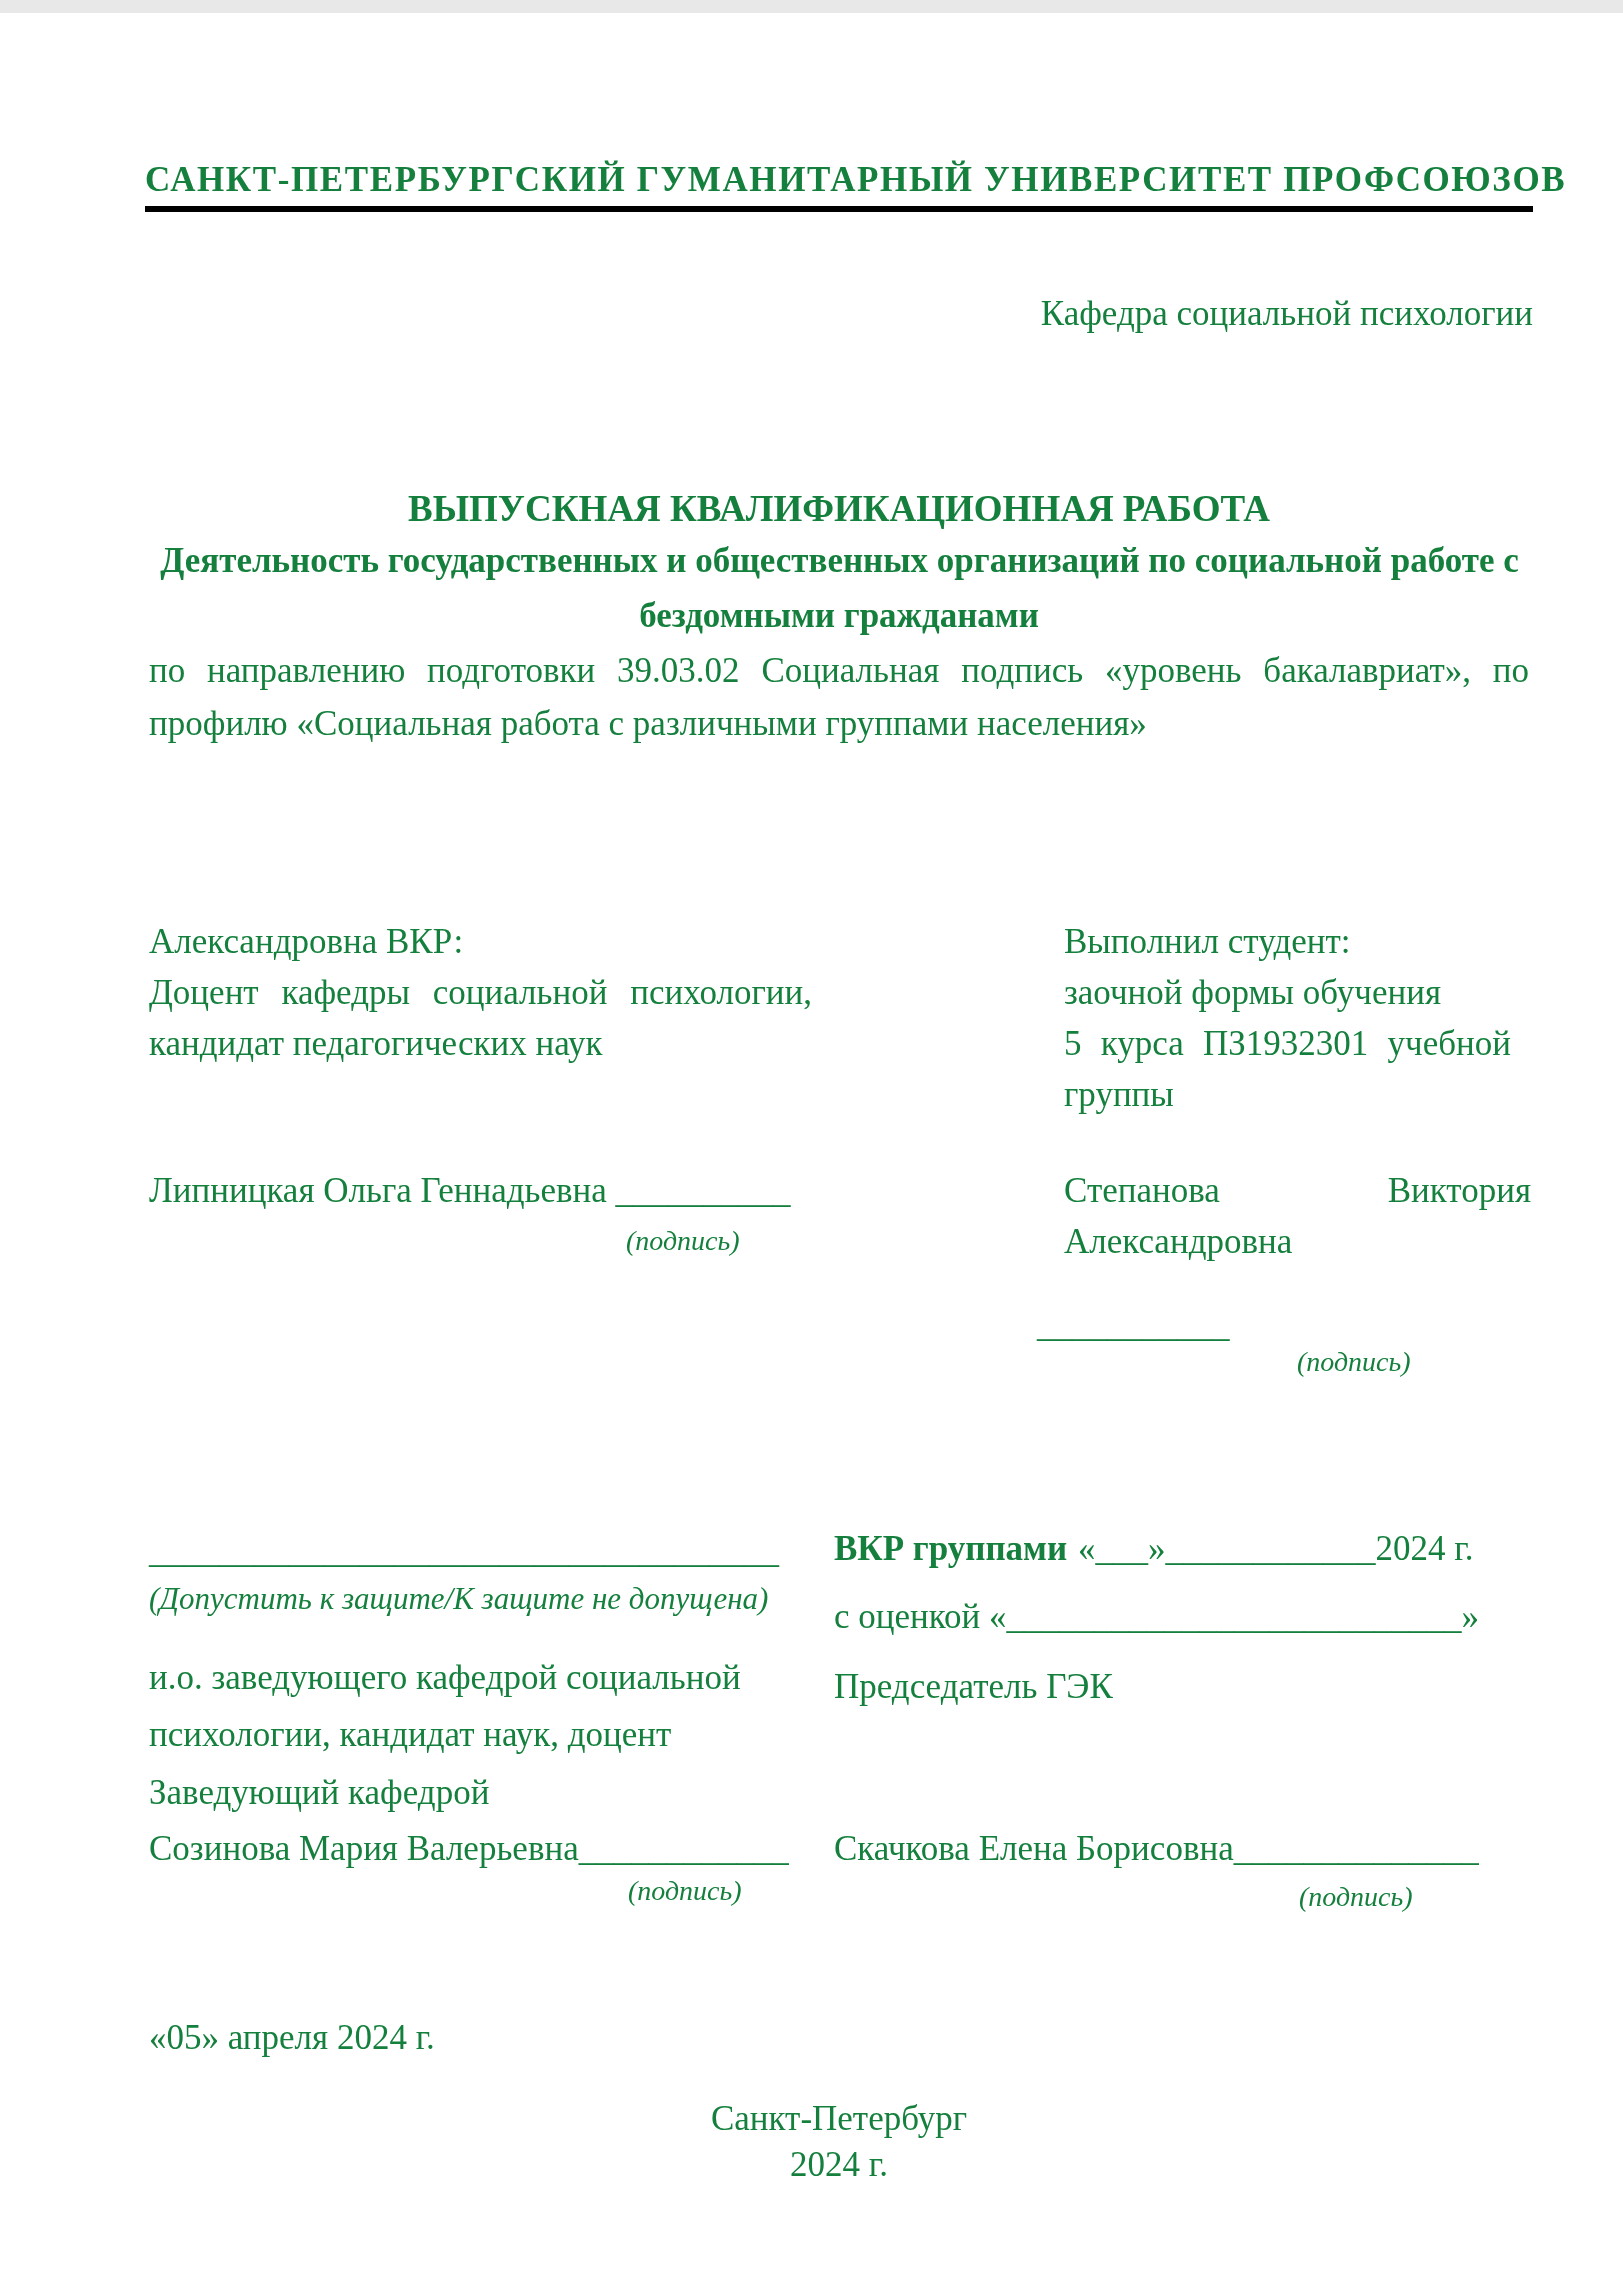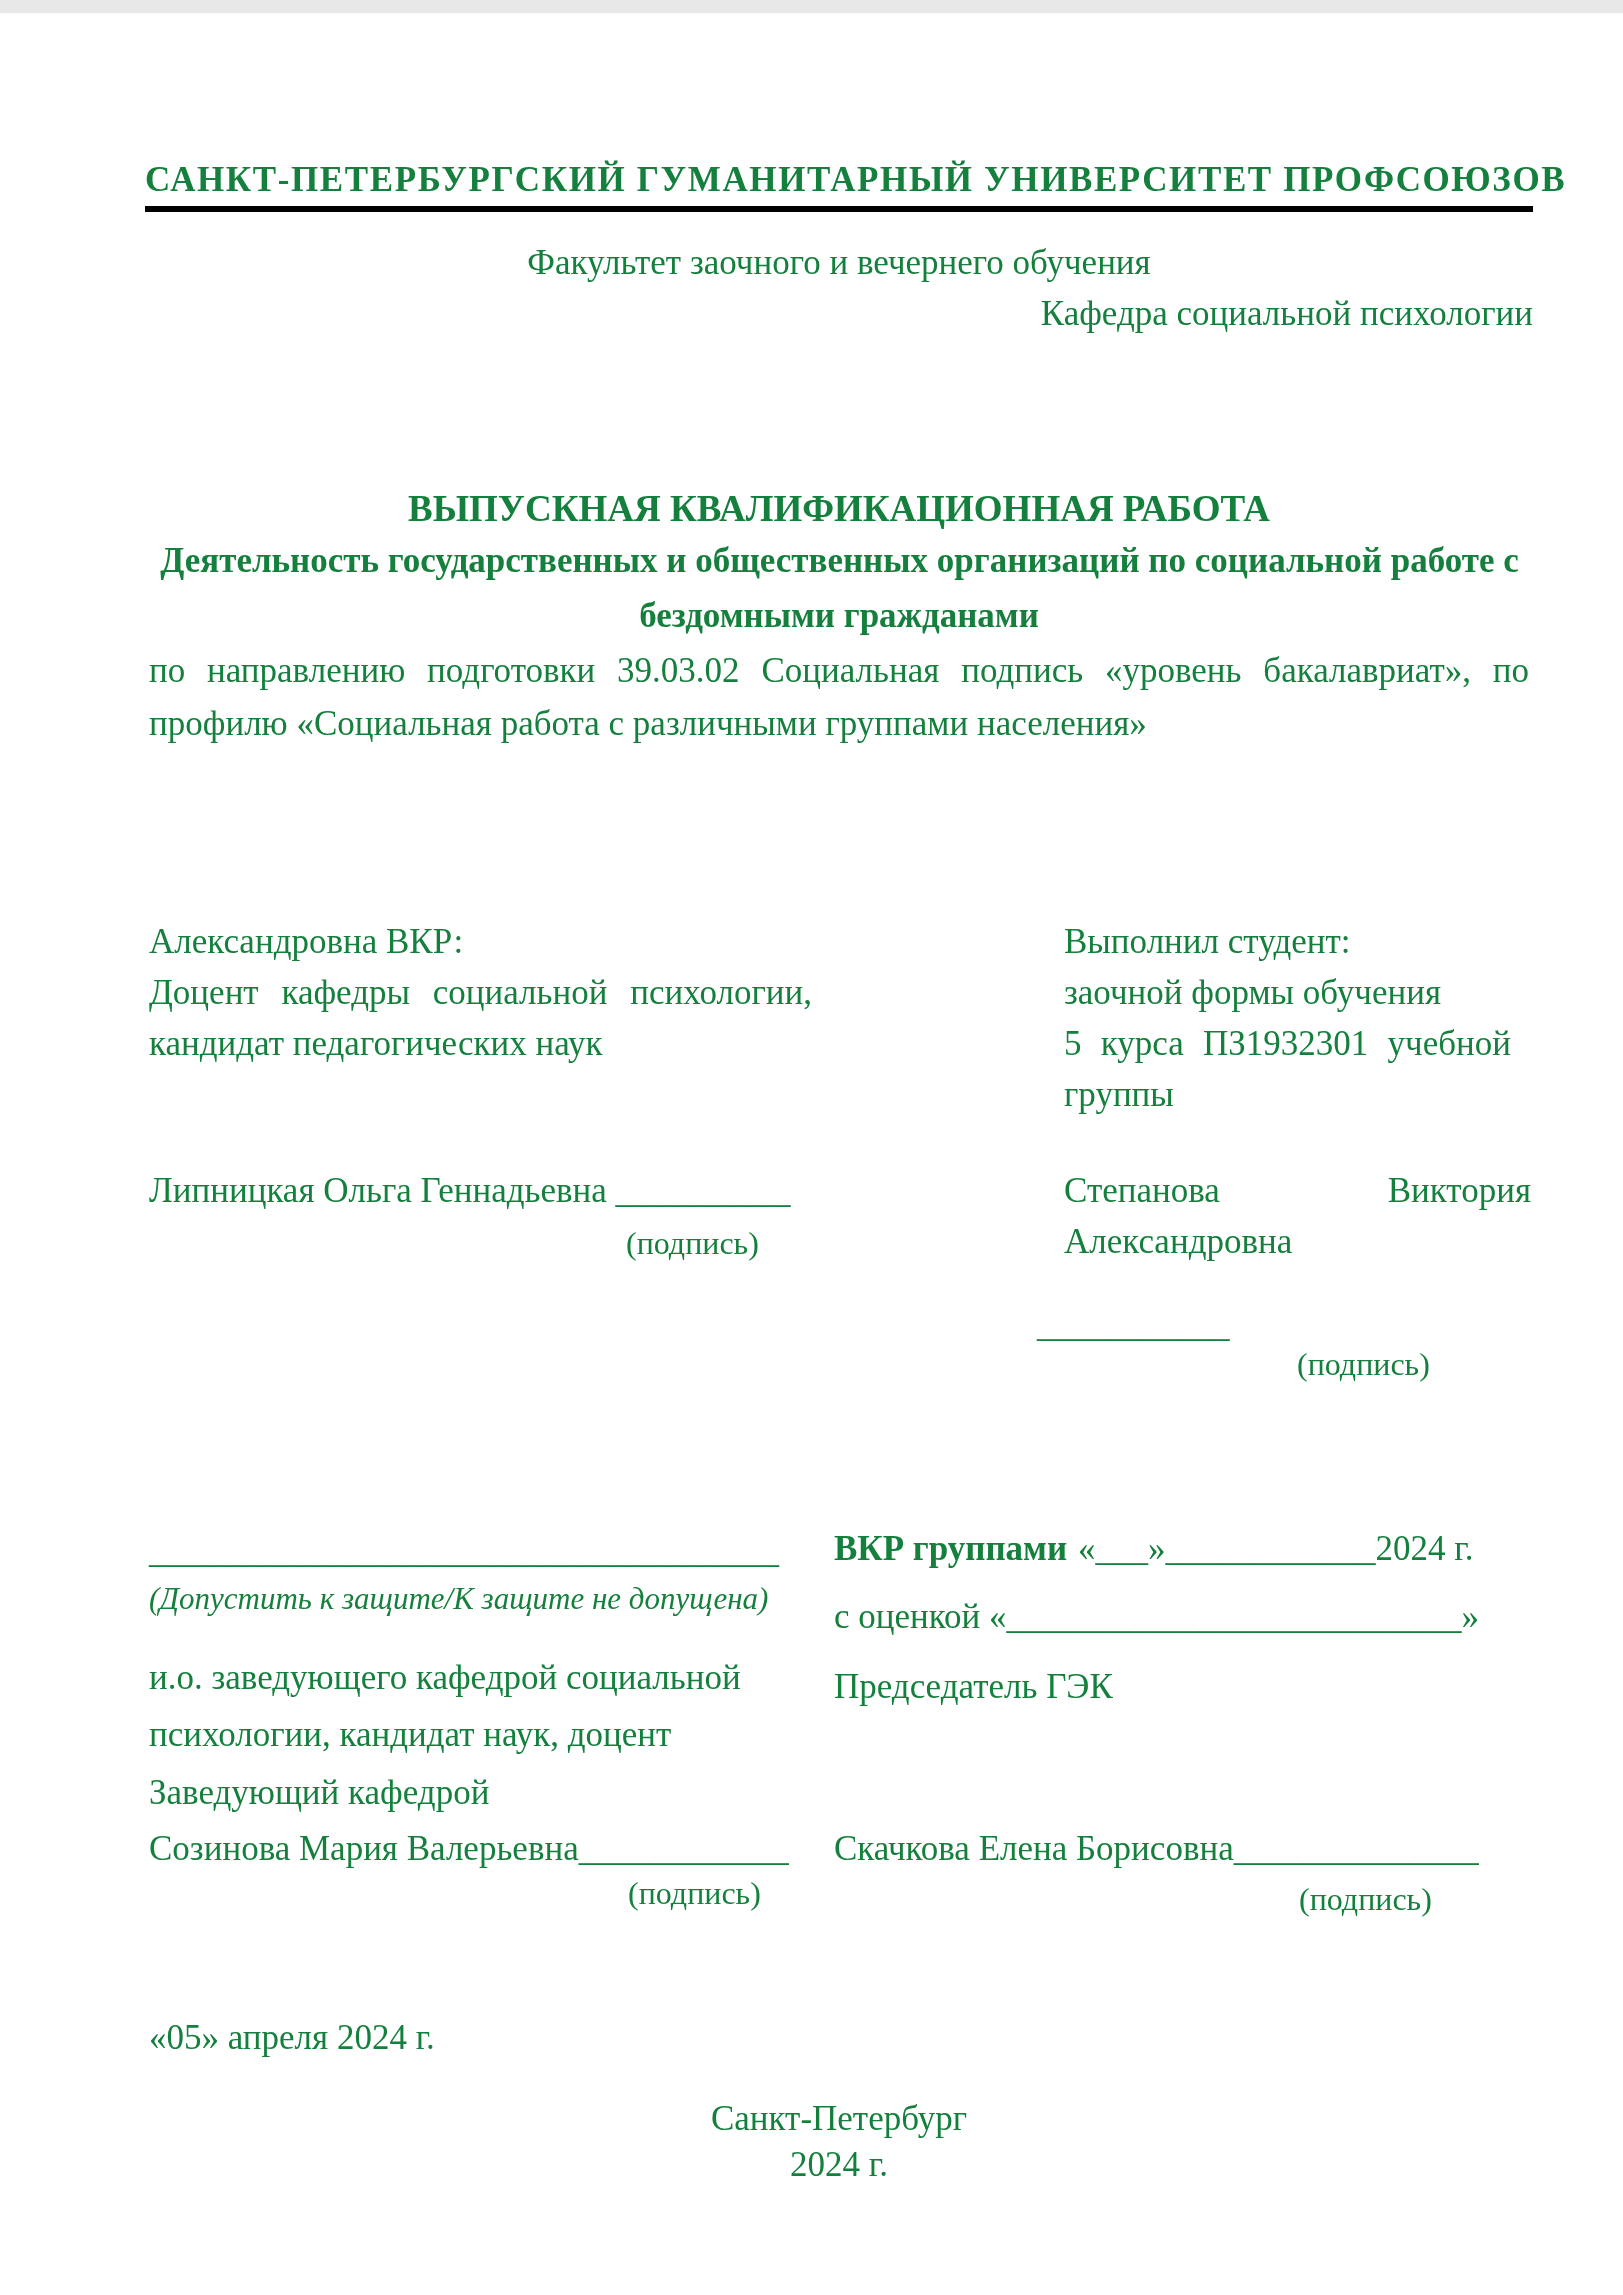--- a/index.html
+++ b/index.html
@@ -13,33 +13,32 @@
     font-family:"Liberation Serif","DejaVu Serif",serif;
     font-size:35px;
     line-height:1.0;
     overflow:hidden;
   }
   .abs { position:absolute; white-space:nowrap; }
   .b { font-weight:bold; }
   .center { text-align:center; }
   .right { text-align:right; }
   .flexline { display:flex; justify-content:space-between; white-space:normal; }
-  .cap38 { font-size:32px; }
+  .cap38 { font-style:italic; font-size:28px; }
   .cap40 { font-style:italic; font-size:31px; }
   .rule { position:absolute; background:#000000; }
 </style>
 </head>
 <body>
 
 <div class="page">
 
   <div class="abs center b" style="left:145px; top:149px; width:1388px; font-size:35px; letter-spacing:1.6px;">САНКТ-ПЕТЕРБУРГСКИЙ ГУМАНИТАРНЫЙ УНИВЕРСИТЕТ ПРОФСОЮЗОВ</div>
   <div class="rule" style="left:145px; top:193px; width:1388px; height:6.3px;"></div>
 
-  <div class="abs center" style="left:145px; top:232px; width:1388px;">Факультет заочного и вечернего обучения</div>
   <div class="abs right" style="left:145px; top:283px; width:1388px;">Кафедра социальной психологии</div>
 
   <div class="abs center b" style="left:145px; top:477px; width:1388px; font-size:37px;">ВЫПУСКНАЯ КВАЛИФИКАЦИОННАЯ РАБОТА</div>
   <div class="abs center b" style="left:122px; top:530px; width:1435px; font-size:35px;">Деятельность государственных и общественных организаций по социальной работе с</div>
   <div class="abs center b" style="left:145px; top:585px; width:1388px; font-size:35px;">бездомными гражданами</div>
 
   <div class="abs flexline" style="left:149px; top:640px; width:1380px;">
       <span>по</span>
       <span>направлению</span>
       <span>подготовки</span>

